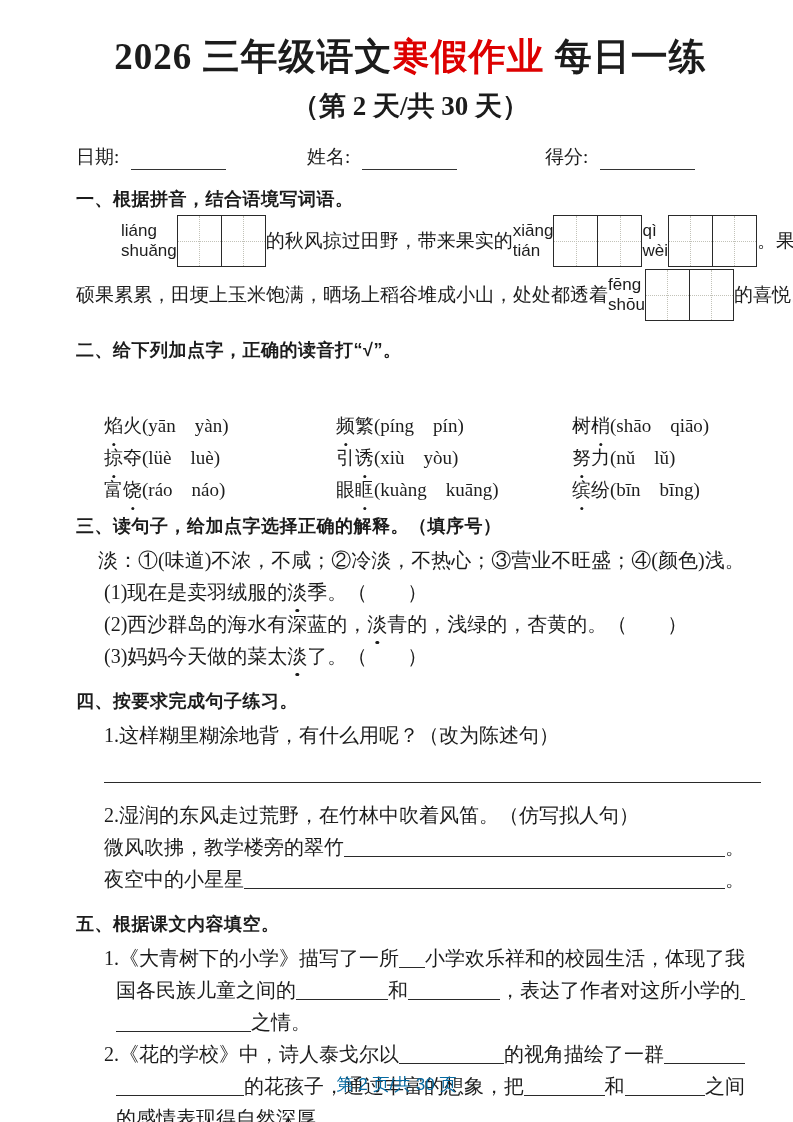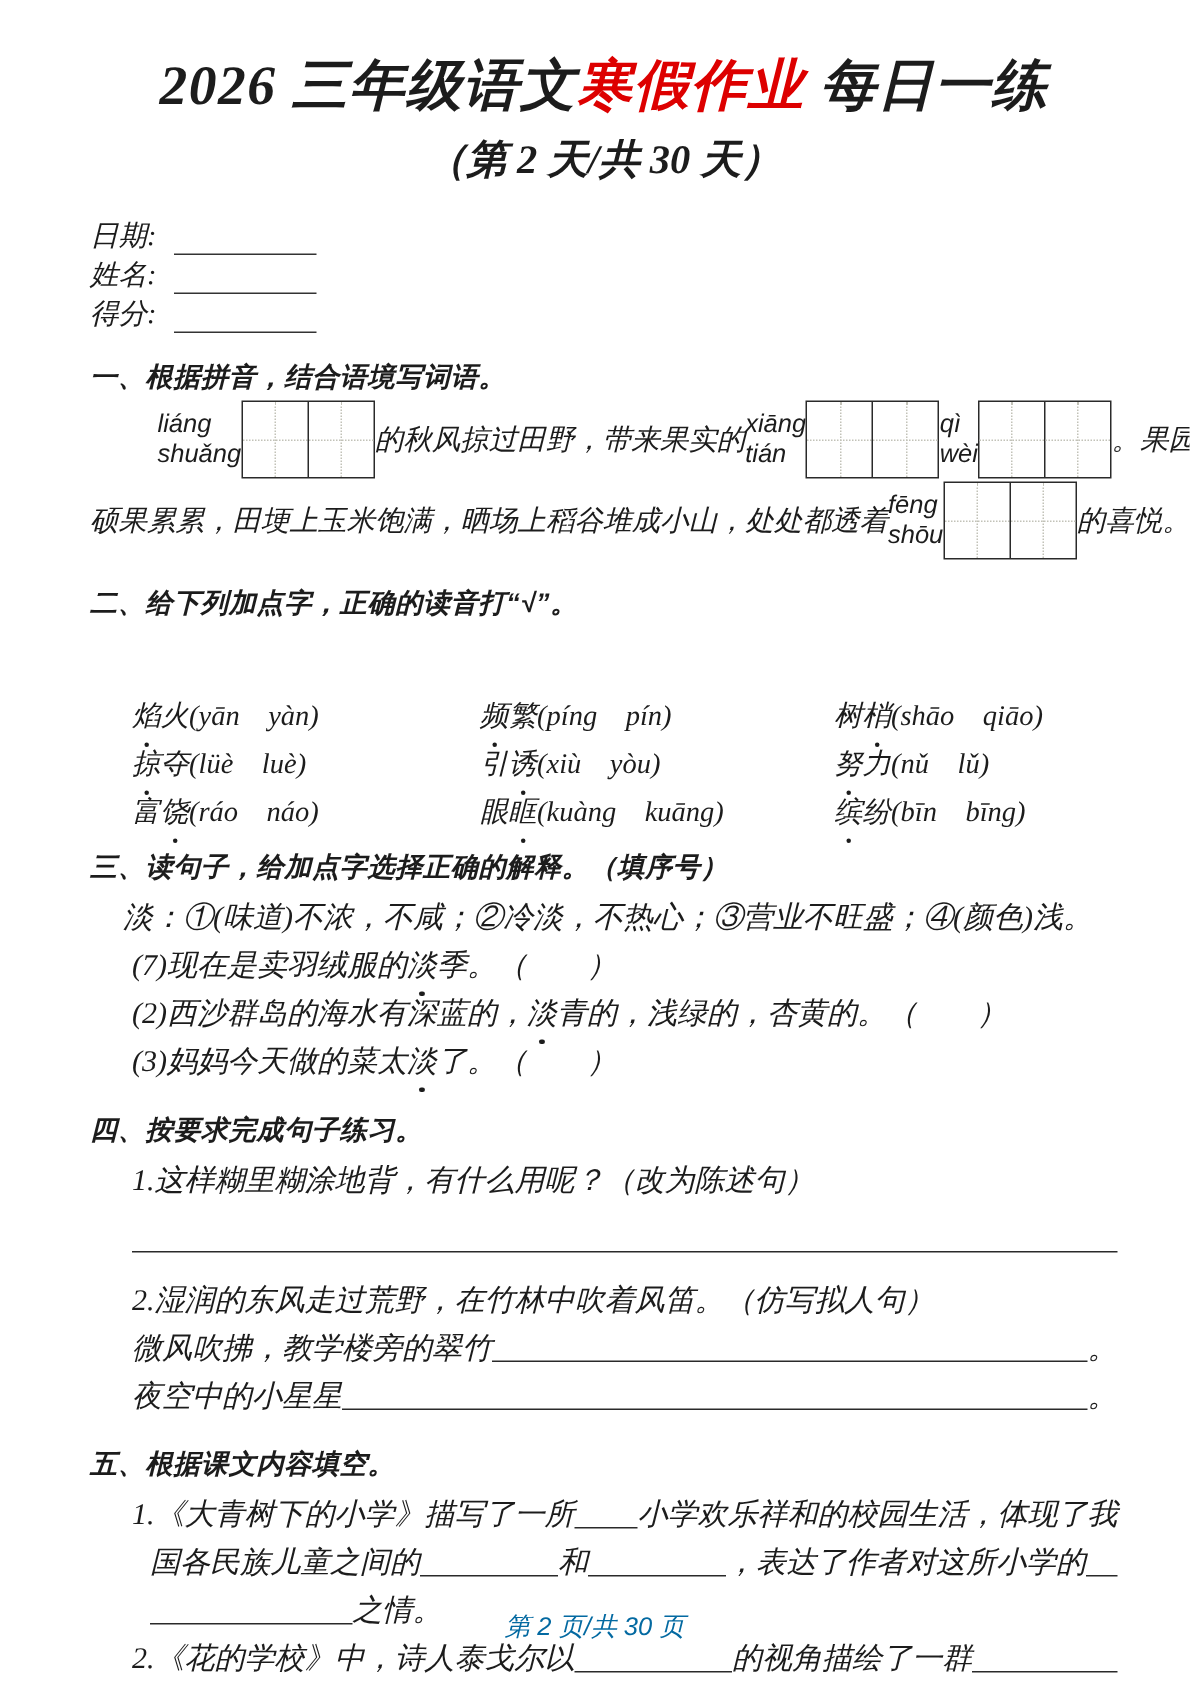--- a/index.html
+++ b/index.html
@@ -1,24 +1,24 @@
 <!DOCTYPE html>
 <html><head>
 <meta charset="utf-8">
 <style>
   html,body{margin:0;padding:0;background:#ffffff;}
   body{width:793px;height:1122px;overflow:hidden;
        font-family:"Liberation Serif","DejaVu Serif",serif;color:#1c1c1c;}
-  .page{box-sizing:border-box;width:793px;height:1122px;padding:26px 48px 0 60px;position:relative;font-style:italic;}
+  .page{box-sizing:border-box;width:793px;height:1122px;padding:26px 48px 0 76px;position:relative;}
 
   
   .title{text-align:center;font-size:37px;font-weight:bold;margin:6px 0 0 0;letter-spacing:1px;}
   .title .red{color:#dd0000;}
   .subtitle{text-align:center;font-size:27px;font-weight:bold;margin-top:6px;}
-  .fields{display:flex;margin-top:20px;font-size:19px;flex-direction:column;}
+  .fields{display:flex;margin-top:20px;font-size:19px;}
   .field{display:flex;align-items:flex-end;}
   .field-date{width:231px;}
   .field-name{width:238px;}
   .fline{display:inline-block;width:95px;border-bottom:1.4px solid #333;height:1em;margin-left:12px;}
 
   
   .sec-heading{font-family:"Liberation Sans","DejaVu Sans",sans-serif;font-weight:bold;
                font-size:18px;margin-top:17px;letter-spacing:0.5px;}
 
   
@@ -129,21 +129,21 @@
     <div class="cellw"><span class="seg-dotted">掠</span><span class="seg-text">夺(lüè　luè)</span></div>
     <div class="cellw"><span class="seg-text">引</span><span class="seg-dotted">诱</span><span class="seg-text">(xiù　yòu)</span></div>
     <div class="cellw"><span class="seg-dotted">努</span><span class="seg-text">力(nǔ　lǔ)</span></div>
     <div class="cellw"><span class="seg-text">富</span><span class="seg-dotted">饶</span><span class="seg-text">(ráo　náo)</span></div>
     <div class="cellw"><span class="seg-text">眼</span><span class="seg-dotted">眶</span><span class="seg-text">(kuàng　kuāng)</span></div>
     <div class="cellw"><span class="seg-dotted">缤</span><span class="seg-text">纷(bīn　bīng)</span></div>
   </div>
 
   <div class="sec-heading" style="margin-top:8px;">三、读句子，给加点字选择正确的解释。（填序号）</div>
   <div class="bline mt6" style="margin-left:22px;">淡：①(味道)不浓，不咸；②冷淡，不热心；③营业不旺盛；④(颜色)浅。</div>
-  <div class="bline"><span class="seg-text">(7)现在是卖羽绒服的</span><span class="seg-dotted">淡</span><span class="seg-text">季。（　　）</span></div>
+  <div class="bline"><span class="seg-text">(1)现在是卖羽绒服的</span><span class="seg-dotted">淡</span><span class="seg-text">季。（　　）</span></div>
   <div class="bline"><span class="seg-text">(2)西沙群岛的海水有深蓝的，</span><span class="seg-dotted">淡</span><span class="seg-text">青的，浅绿的，杏黄的。（　　）</span></div>
   <div class="bline"><span class="seg-text">(3)妈妈今天做的菜太</span><span class="seg-dotted">淡</span><span class="seg-text">了。（　　）</span></div>
 
   <div class="sec-heading">四、按要求完成句子练习。</div>
   <div class="bline mt6">1.这样糊里糊涂地背，有什么用呢？（改为陈述句）</div>
   <div class="ansline"></div>
   <div class="bline" style="margin-top:16px;">2.湿润的东风走过荒野，在竹林中吹着风笛。（仿写拟人句）</div>
   <div class="bline flexline"><span class="seg-text">微风吹拂，教学楼旁的翠竹</span><span class="blank fill"></span><span class="seg-text">。</span></div>
   <div class="bline flexline"><span class="seg-text">夜空中的小星星</span><span class="blank fill"></span><span class="seg-text">。</span></div>
 

